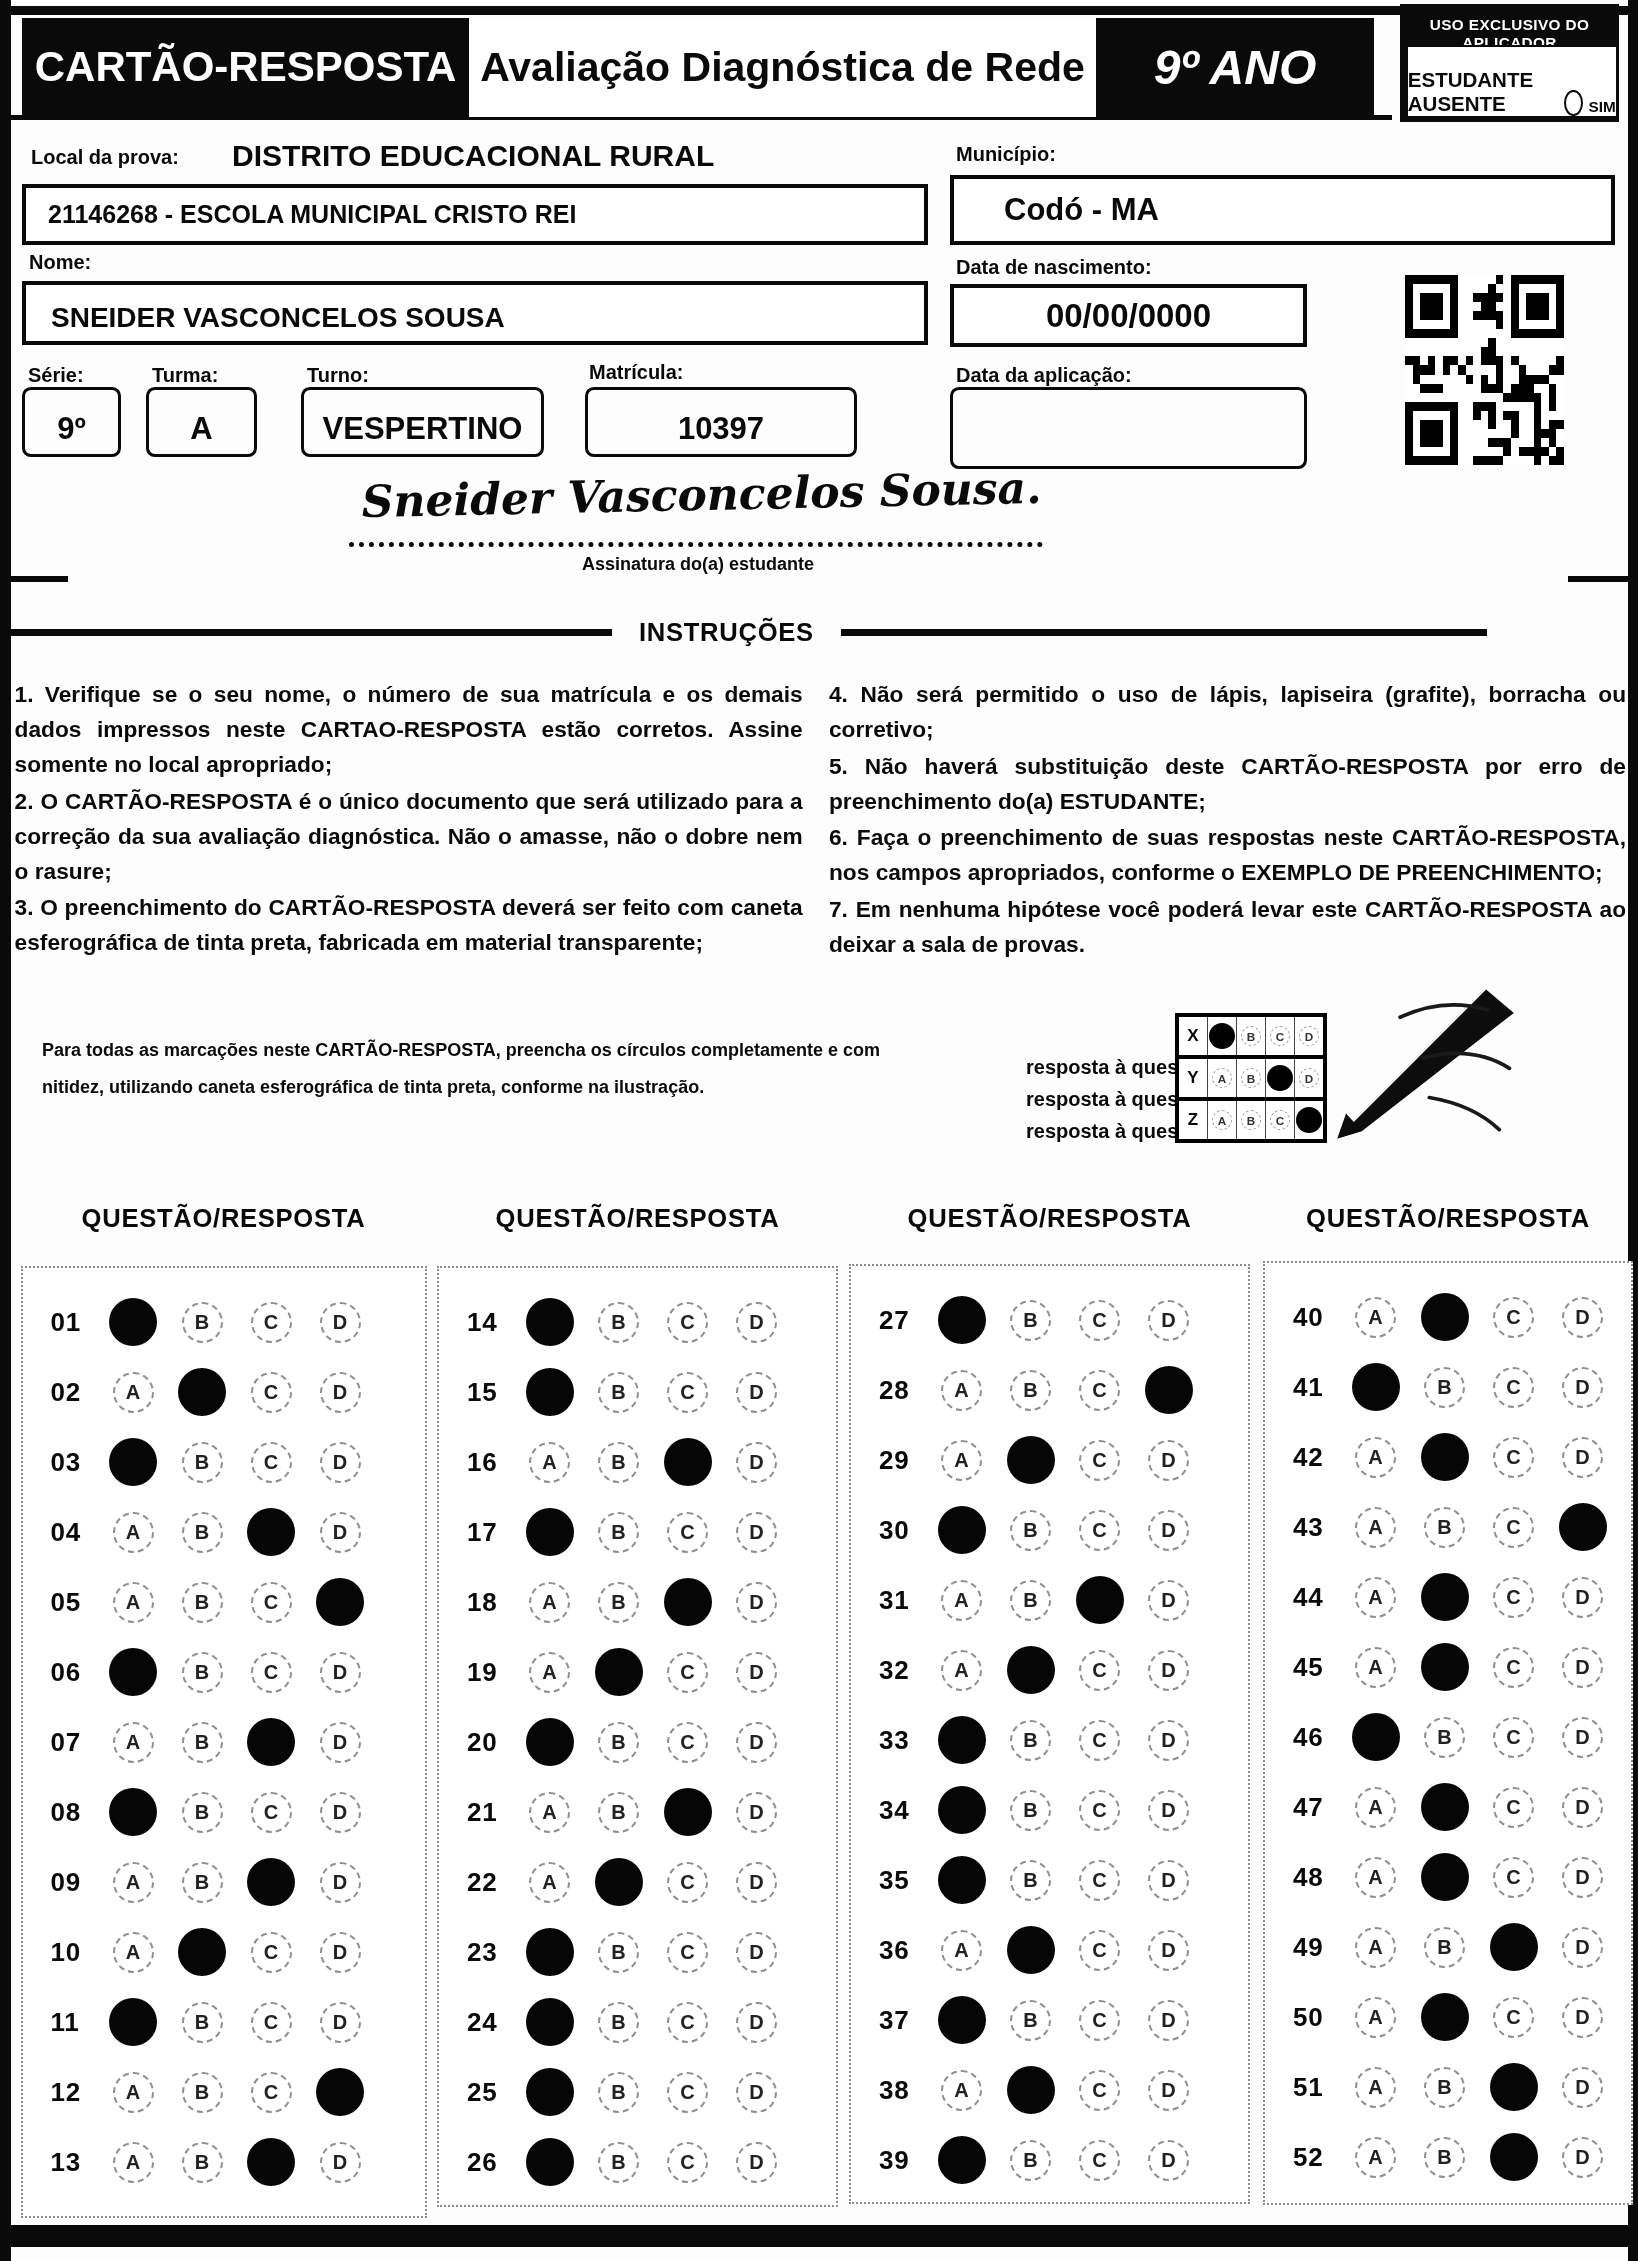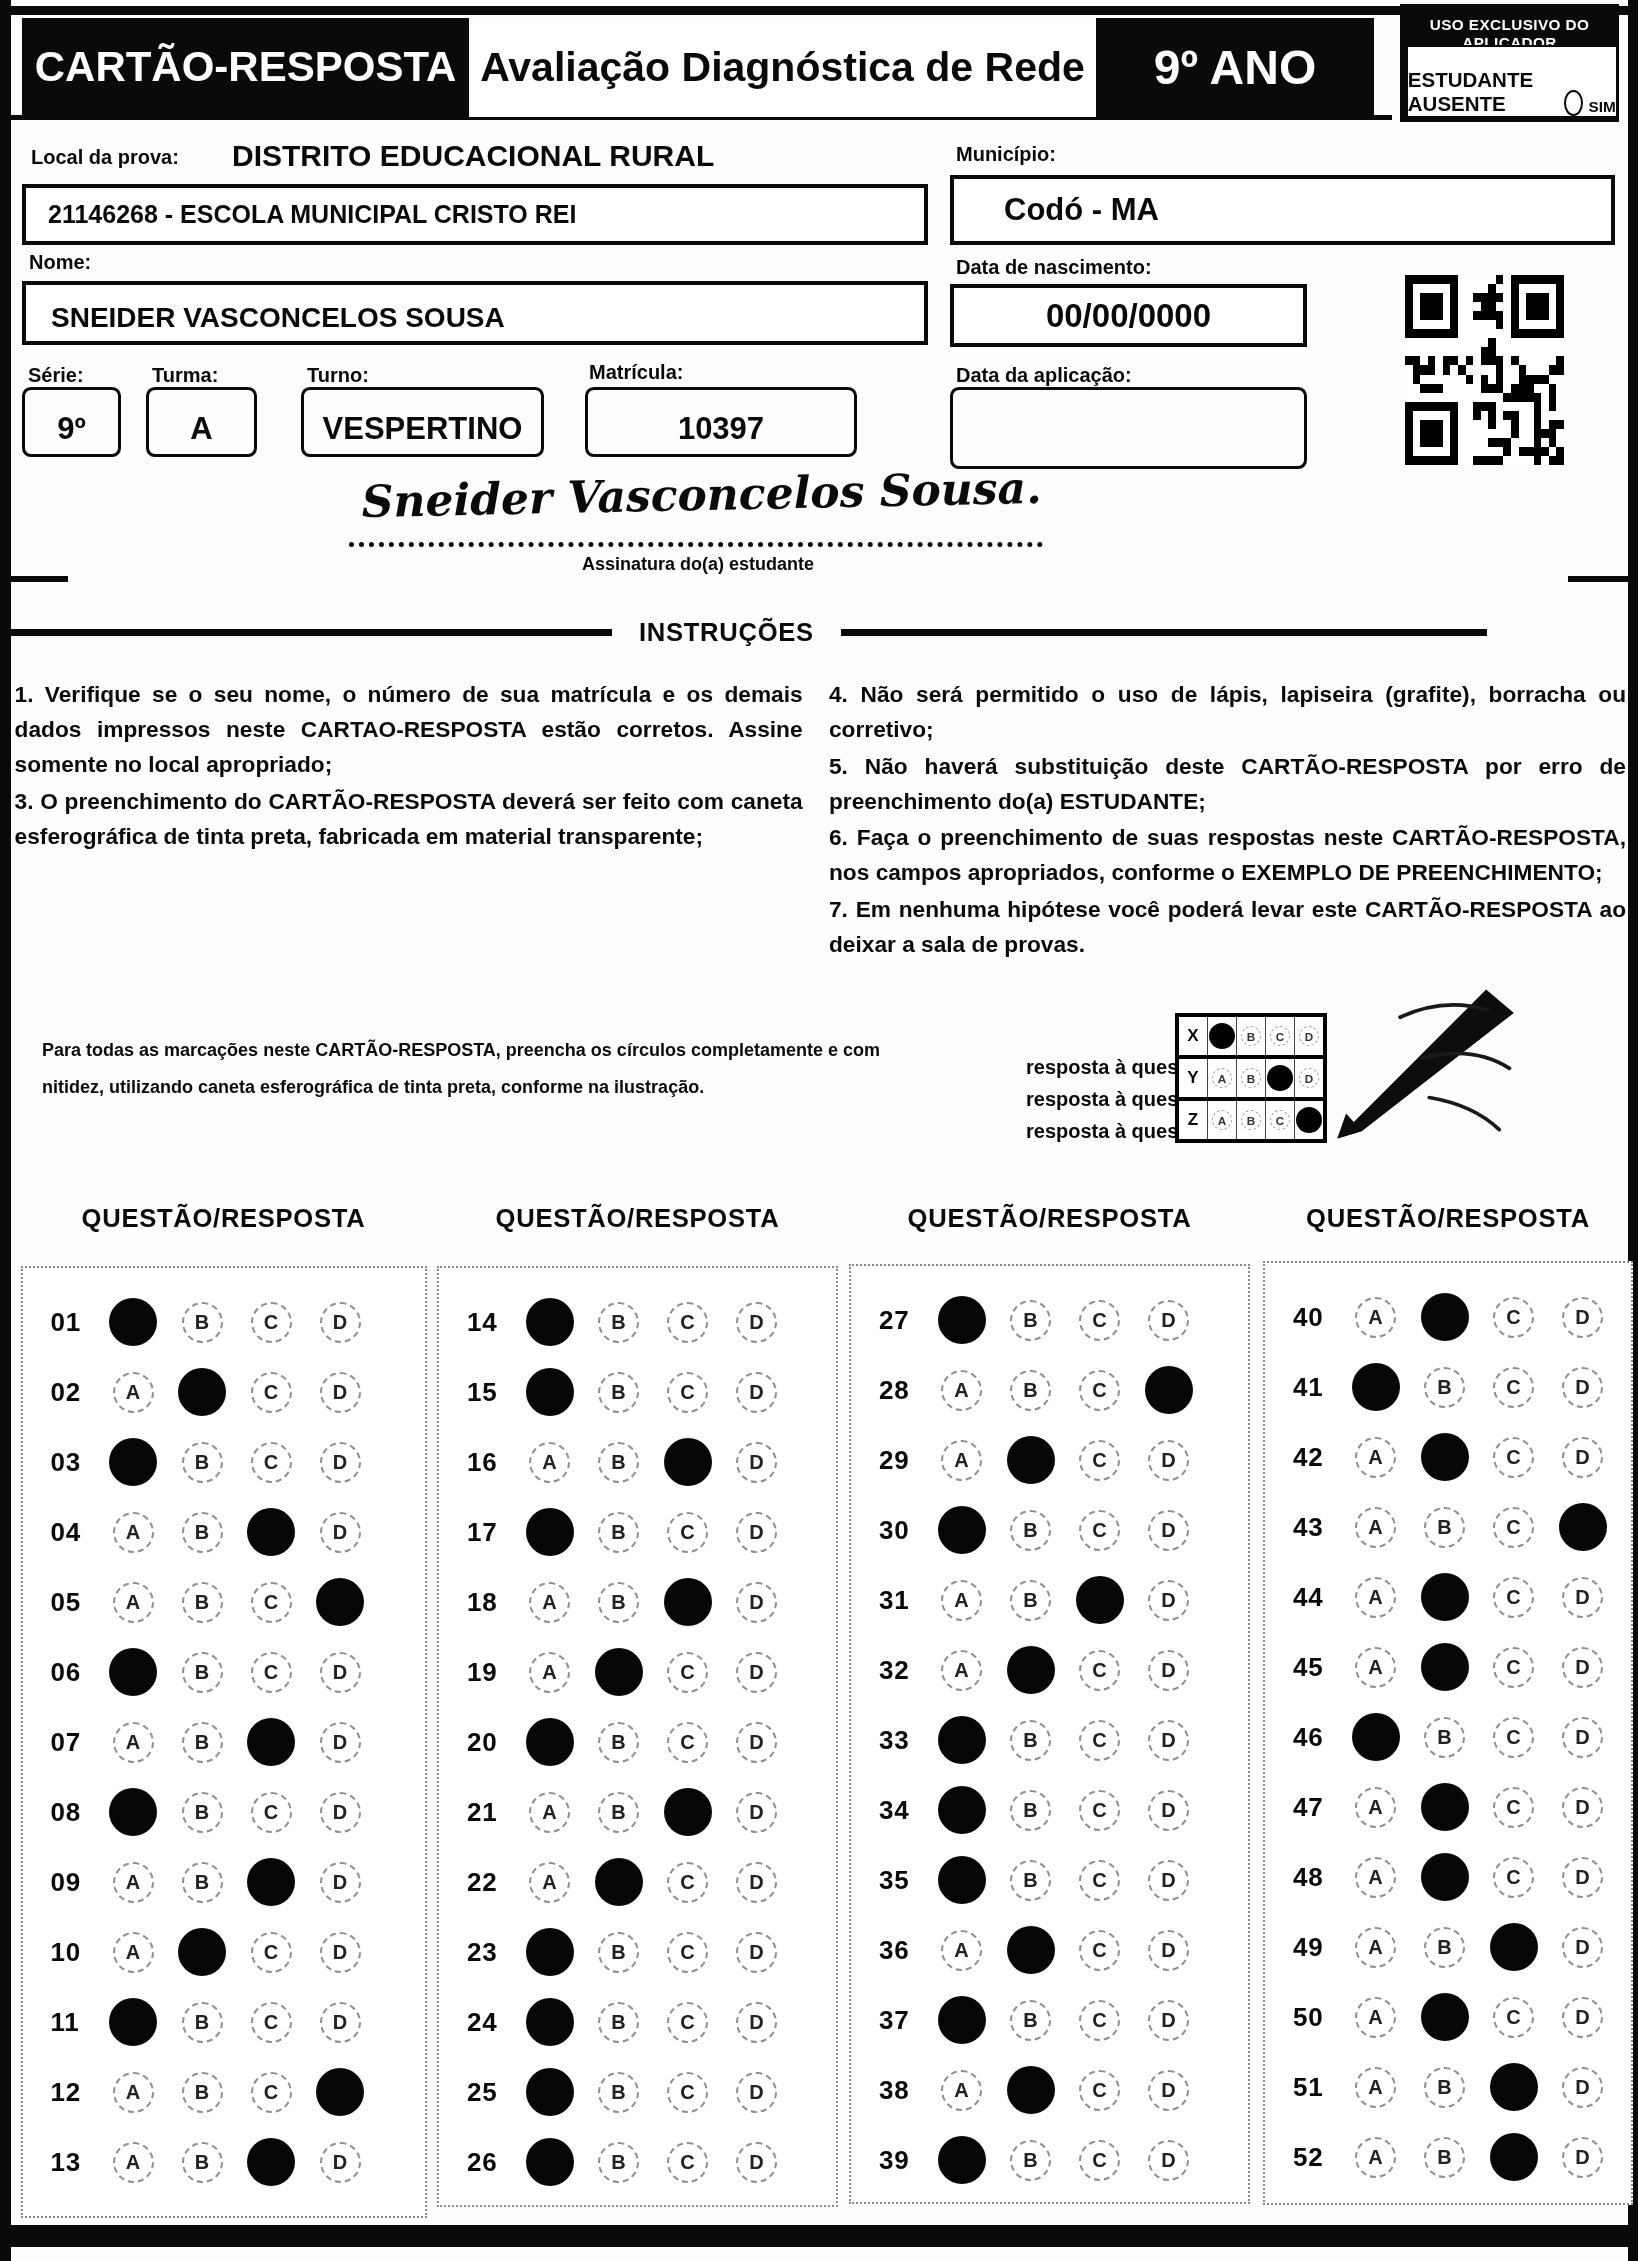--- a/index.html
+++ b/index.html
@@ -44,21 +44,21 @@
   <div class="abs" style="left:1628px;top:0;width:10.2px;height:2261px;background:#0a0a0a;"></div>
   <div class="abs" style="left:0;top:2225px;width:1639px;height:22px;background:#0a0a0a;"></div>
   <div class="abs" style="left:11px;top:115px;width:1381px;height:5.1px;background:#0a0a0a;"></div>
 
   <div class="abs blackbox" style="left:22px;top:17.5px;width:447px;height:99px;">
     <span style="font-size:42px;font-weight:800;">CARTÃO-RESPOSTA</span>
   </div>
   <div class="abs" style="left:469px;top:17.5px;width:627px;height:99px;background:#fff;display:flex;align-items:center;justify-content:center;">
     <span style="font-size:41px;font-weight:800;">Avaliação Diagnóstica de Rede</span>
   </div>
-  <div class="abs blackbox" style="left:1096px;top:17.5px;width:278px;height:99px;">
+  <div class="abs blackbox" style="left:1096px;top:17.5px;width:278px;height:99px;font-style:italic;">
     <span style="font-size:48px;font-weight:800;">9º ANO</span>
   </div>
 
   <div class="abs" style="left:1400px;top:4.4px;width:219px;height:118px;background:#0a0a0a;">
     <div style="color:#fff;font-size:15.3px;font-weight:700;text-align:center;padding-top:11.7px;letter-spacing:0.4px;">USO EXCLUSIVO DO APLICADOR</div>
     <div style="position:absolute;left:5.8px;top:41px;width:208px;height:69px;background:#fff;border:2.9px solid #0a0a0a;display:flex;align-items:flex-end;justify-content:center;gap:5.8px;">
       <span style="font-size:20.5px;font-weight:800;">ESTUDANTE AUSENTE</span>
       <span class="abs" style="position:static;width:26px;height:26px;border:2.9px solid #0a0a0a;border-radius:50%;"></span>
       <span style="font-size:15.3px;font-weight:800;">SIM</span>
     </div>
@@ -228,20 +228,21 @@
   <div class="abs" style="left:1568px;top:576px;width:60px;height:42px;border-top:6.6px solid #0a0a0a;"></div>
 
   <div class="abs" style="left:11px;top:618px;width:1476px;display:flex;align-items:center;gap:27px;">
     <div style="width:601px;height:6.6px;background:#0a0a0a;"></div>
     <div style="font-size:25.6px;font-weight:800;letter-spacing:0.7px;">INSTRUÇÕES</div>
     <div style="flex:1;height:6.6px;background:#0a0a0a;"></div>
   </div>
 
   <div class="abs instr" style="left:14.6px;top:677px;width:788px;">
     <p>1. Verifique se o seu nome, o número de sua matrícula e os demais dados impressos neste CARTAO-RESPOSTA estão corretos. Assine somente no local apropriado;</p>
+    <p>2. O CARTÃO-RESPOSTA é o único documento que será utilizado para a correção da sua avaliação diagnóstica. Não o amasse, não o dobre nem o rasure;</p>
     <p>3. O preenchimento do CARTÃO-RESPOSTA deverá ser feito com caneta esferográfica de tinta preta, fabricada em material transparente;</p>
   </div>
   <div class="abs instr" style="left:829px;top:677px;width:797px;">
     <p>4. Não será permitido o uso de lápis, lapiseira (grafite), borracha ou corretivo;</p>
     <p>5. Não haverá substituição deste CARTÃO-RESPOSTA por erro de preenchimento do(a) ESTUDANTE;</p>
     <p>6. Faça o preenchimento de suas respostas neste CARTÃO-RESPOSTA, nos campos apropriados, conforme o EXEMPLO DE PREENCHIMENTO;</p>
     <p>7. Em nenhuma hipótese você poderá levar este CARTÃO-RESPOSTA ao deixar a sala de provas.</p>
   </div>
 
   <div class="abs" style="left:42px;top:1032px;width:862px;font-size:18px;font-weight:700;line-height:37px;">Para todas as marcações neste CARTÃO-RESPOSTA, preencha os círculos completamente e com nitidez, utilizando caneta esferográfica de tinta preta, conforme na ilustração.</div>

